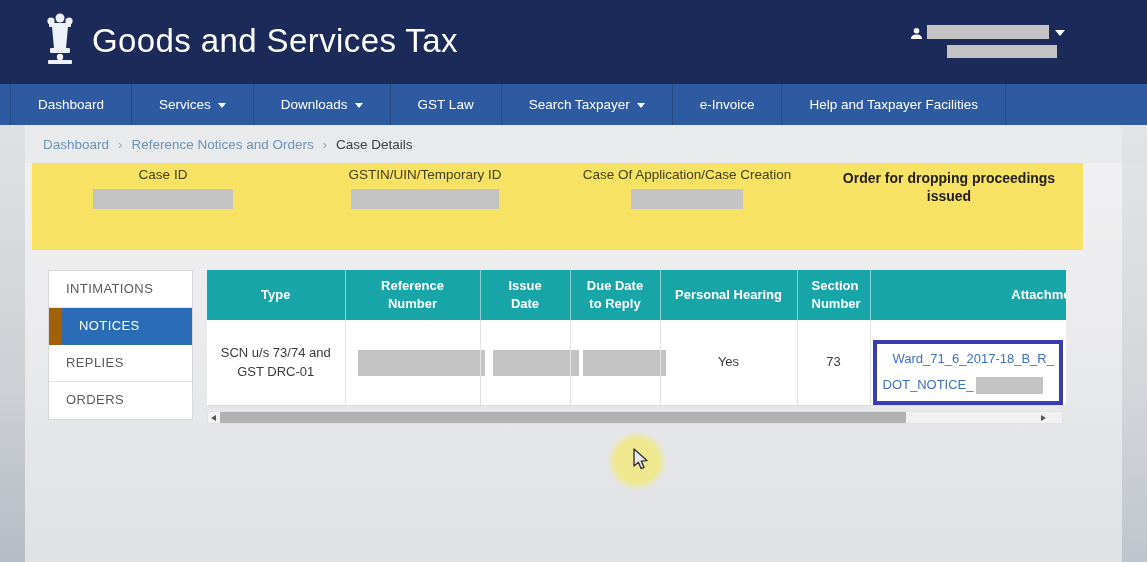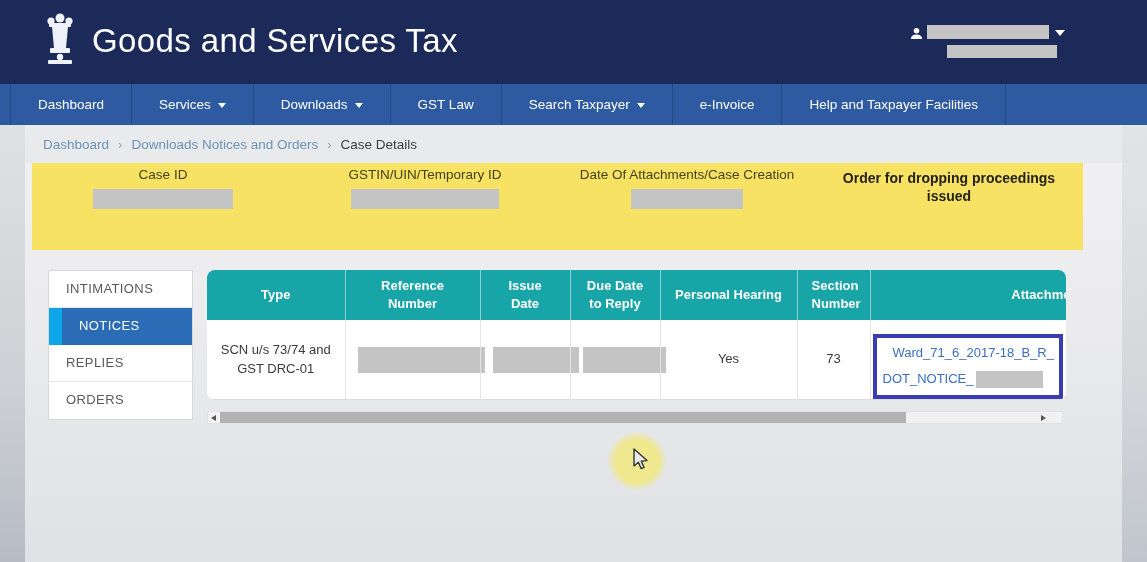--- a/index.html
+++ b/index.html
@@ -40,41 +40,41 @@
   .banner { position:absolute; left:32px; top:163px; width:1051px; height:87px; background:#f8e264; display:flex; padding-top:4px; }
   .b-col { width:262px; text-align:center; }
   .b-label { font-size:13.5px; color:#44411f; }
   .b-redact { margin:7px auto 0 auto; height:20px; }
   .b-redact.case { width:140px; }
   .b-redact.gstin { width:148px; }
   .b-redact.date { width:112px; }
   .b-status { margin:3px auto 8px auto; width:248px; font-size:14px; font-weight:bold; color:#23211a; line-height:1.28; }
 
   
-  .sidebar { position:absolute; left:48px; top:270px; width:145px; background:#0ea5e9; border:1px solid #d8d8d8; }
+  .sidebar { position:absolute; left:48px; top:270px; width:145px; background:#a16207; border:1px solid #d8d8d8; }
   .side-item { height:37px; line-height:36px; padding-left:17px; font-size:13px; letter-spacing:.4px; color:#5a5a5a;
                border-bottom:1px solid #e5e5e5; cursor:pointer; background:#fff; }
   .side-item:last-child { border-bottom:none; }
   .side-item.active { background:#2a6cb5; color:#fff; border-bottom-color:#2a6cb5;margin-left:13px; }
 
   
-  .table-clip { position:absolute; left:207px; top:270px; width:859px; overflow:hidden;border-radius:8px; }
+  .table-clip { position:absolute; left:207px; top:270px; width:859px; overflow:hidden; }
   table { border-collapse:collapse; table-layout:fixed; width:923px; background:#fff; }
   col.c0{width:138px} col.c1{width:135px} col.c2{width:90px} col.c3{width:90px} col.c4{width:137px} col.c5{width:73px} col.c6{width:260px}
   th { height:50px; background:#18a5a8; color:#fff; font-size:13px; font-weight:bold; text-align:center;
        vertical-align:middle; line-height:1.35; border-right:1px solid rgba(255,255,255,.5); padding:0 14px; }
   th:last-child { text-align:right; padding-right:40px; border-right:none; }
   td { height:72px; font-size:13px; color:#3a3a3a; text-align:center; vertical-align:middle;
        border-right:1px solid #e4e4e4; border-bottom:1px solid #dcdcdc; line-height:1.45; padding:0 12px; }
   td.attach-td { padding:0; vertical-align:top; border-right:none; }
   .cell-redact { margin:0 auto; height:26px; }
   .cell-redact.ref { width:127px; }
   .cell-redact.iss { width:86px; }
   .cell-redact.due { width:83px; }
-  .attach-box { margin:14px 0 0 2px; width:190px; height:65px; border:4px solid #3a3db2; background:#fff;
+  .attach-box { margin:20px 0 0 2px; width:190px; height:65px; border:4px solid #3a3db2; background:#fff;
                 overflow:hidden; text-align:right; padding:6px 16px 0 6px; }
   .attach-link { display:block; color:#3d6fc0; font-size:13px; cursor:pointer; text-decoration:none; white-space:nowrap; }
   .attach-link.l1 { padding-left:10px; }
   .attach-line2 { margin-top:7px; display:flex; align-items:center; }
   .attach-mini-redact { display:inline-block; width:86px; height:17px; margin-left:2px; }
 
   
   .hscroll { position:absolute; left:207px; top:411px; width:856px; height:13px; background:#f1f1f1; border:1px solid #e2e2e2; }
   .hs-thumb { position:absolute; left:12px; top:0; width:686px; height:11px; background:#b2b2b2; cursor:pointer; }
   .hs-arrow { position:absolute; top:3px; width:0; height:0; cursor:pointer; }
@@ -143,36 +143,36 @@
       <span>e-Invoice</span>
     </div>
   <div class="nav-item">
       <span>Help and Taxpayer Facilities</span>
     </div>
 </div>
 
 <div class="crumbs">
   <span class="crumb-link">Dashboard</span>
   <span class="crumb-sep">›</span>
-  <span class="crumb-link">Downloads Notices and Orders</span>
+  <span class="crumb-link">Reference Notices and Orders</span>
   <span class="crumb-sep">›</span>
   <span class="crumb-current">Case Details</span>
 </div>
 
 <div class="banner">
   <div class="b-col">
     <div class="b-label">Case ID</div>
     <div class="redact b-redact case"></div>
   </div>
   <div class="b-col">
     <div class="b-label">GSTIN/UIN/Temporary ID</div>
     <div class="redact b-redact gstin"></div>
   </div>
   <div class="b-col">
-    <div class="b-label">Date Of Attachments/Case Creation</div>
+    <div class="b-label">Case Of Application/Case Creation</div>
     <div class="redact b-redact date"></div>
   </div>
   <div class="b-col">
     <div class="b-status">Order for dropping proceedings issued</div>
   </div>
 </div>
 
 <div class="sidebar">
   <div class="side-item">INTIMATIONS</div>
   <div class="side-item active">NOTICES</div>

